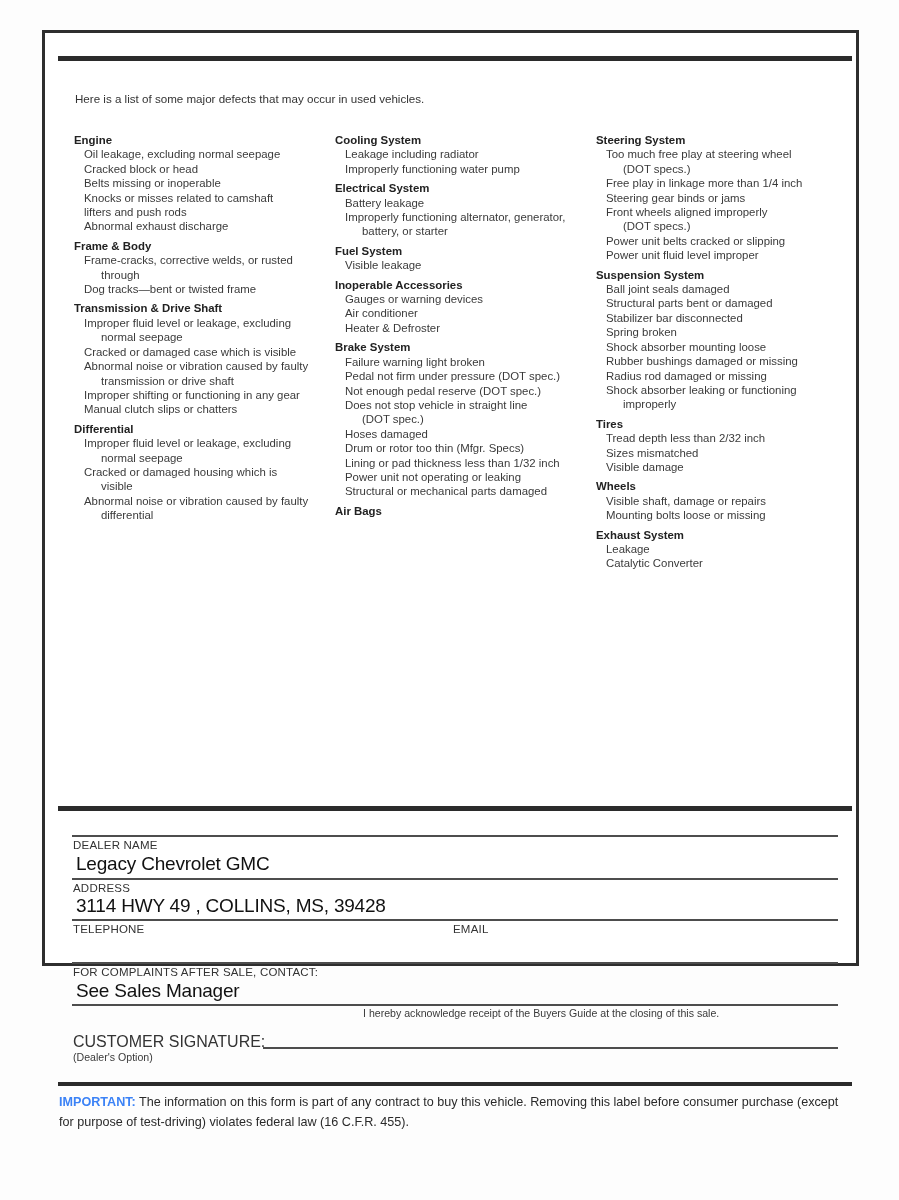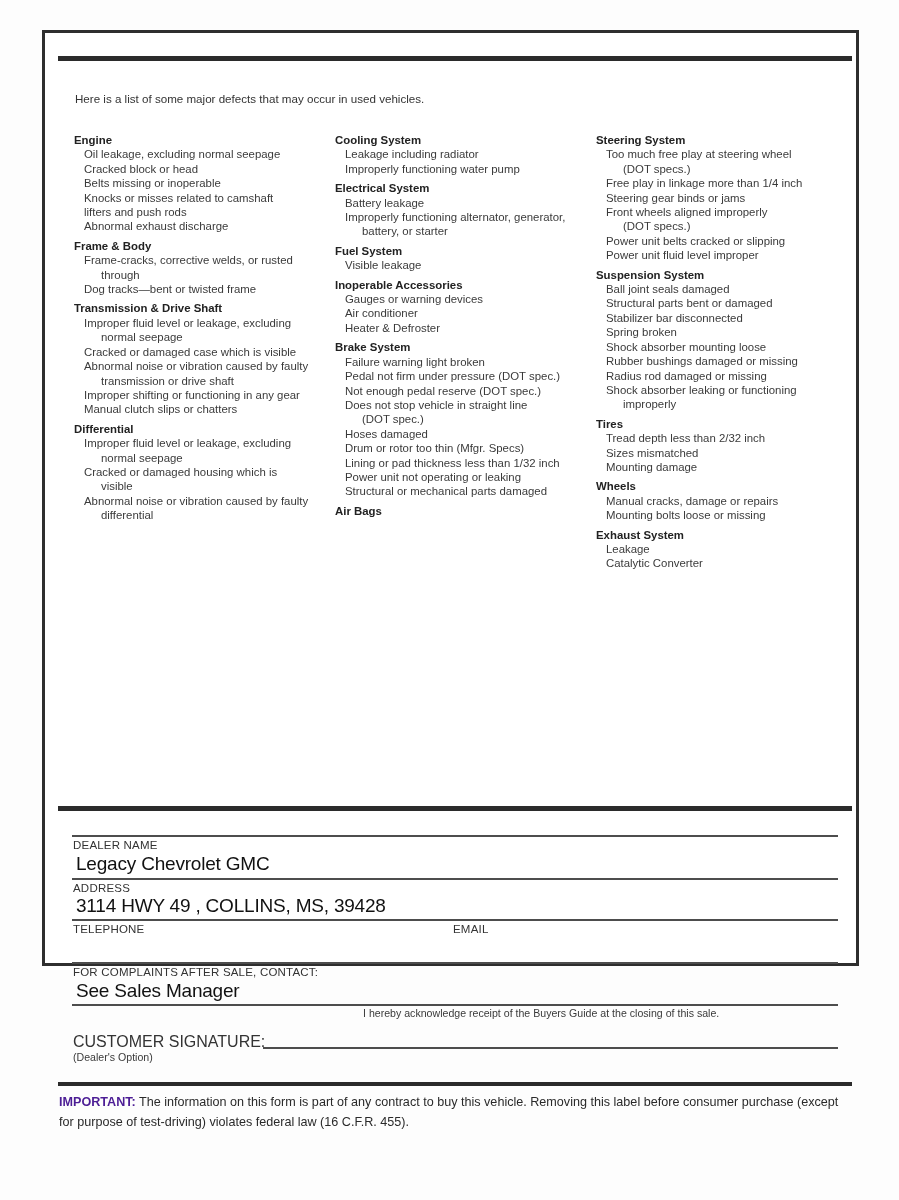--- a/index.html
+++ b/index.html
@@ -81,21 +81,21 @@
     font-size: 10.6px;
     color: #3a3a3a;
   }
   .important {
     position: absolute;
     left: 14px; top: 1060px; width: 790px;
     font-size: 12.6px;
     line-height: 19.5px;
     color: #2a2a2a;
   }
-  .important b { color: #4c1d95; }
+  .important b { color: #3b82f6; }
 </style>
 </head>
 <body>
 
 <div class="frame">
 
   <div id="rule-top" class="rule-thick"></div>
 
   <div class="intro">Here is a list of some major defects that may occur in used vehicles.</div>
 
@@ -195,25 +195,25 @@
         <div class="line ind1">Shock absorber mounting loose</div>
         <div class="line ind1">Rubber bushings damaged or missing</div>
         <div class="line ind1">Radius rod damaged or missing</div>
         <div class="line ind1">Shock absorber leaking or functioning</div>
         <div class="line ind2">improperly</div>
       </div>
       <div class="section">
         <div class="sec-title">Tires</div>
         <div class="line ind1">Tread depth less than 2/32 inch</div>
         <div class="line ind1">Sizes mismatched</div>
-        <div class="line ind1">Mounting damage</div>
+        <div class="line ind1">Visible damage</div>
       </div>
       <div class="section">
         <div class="sec-title">Wheels</div>
-        <div class="line ind1">Manual cracks, damage or repairs</div>
+        <div class="line ind1">Visible shaft, damage or repairs</div>
         <div class="line ind1">Mounting bolts loose or missing</div>
       </div>
       <div class="section">
         <div class="sec-title">Exhaust System</div>
         <div class="line ind1">Leakage</div>
         <div class="line ind1">Catalytic Converter</div>
       </div>
     </div>
 
   <div id="rule-mid" class="rule-thick"></div>

